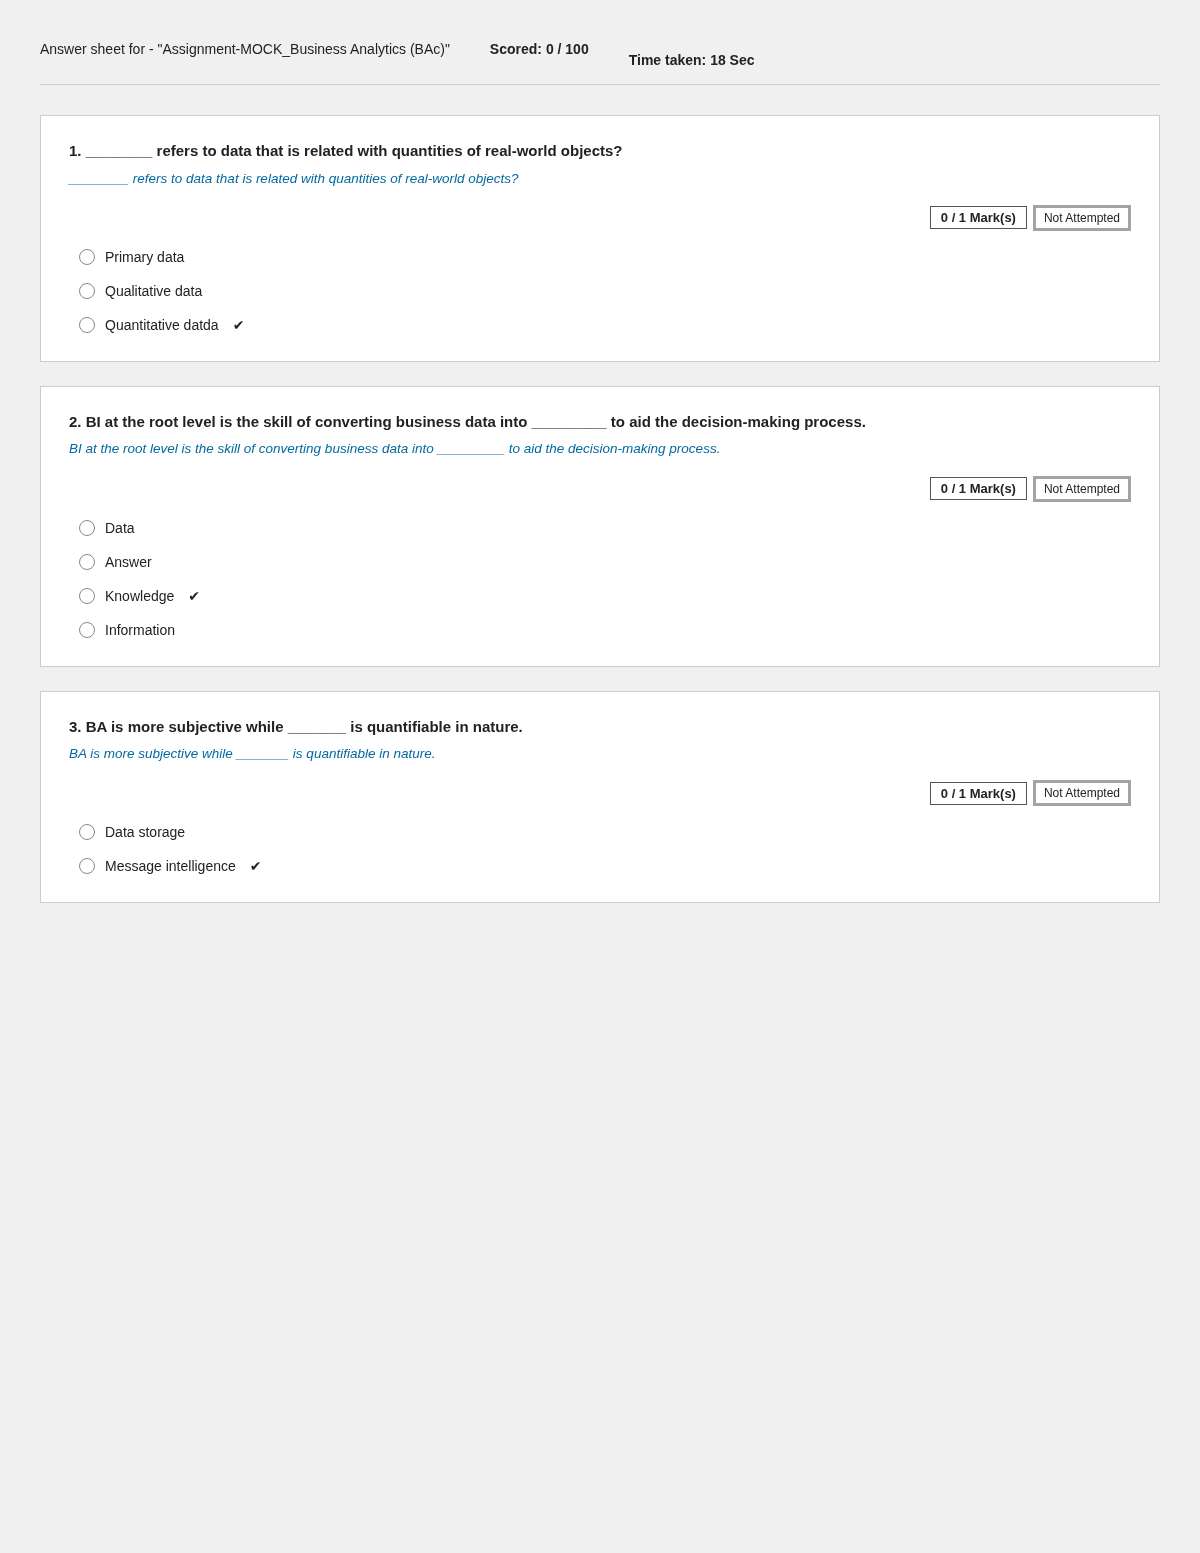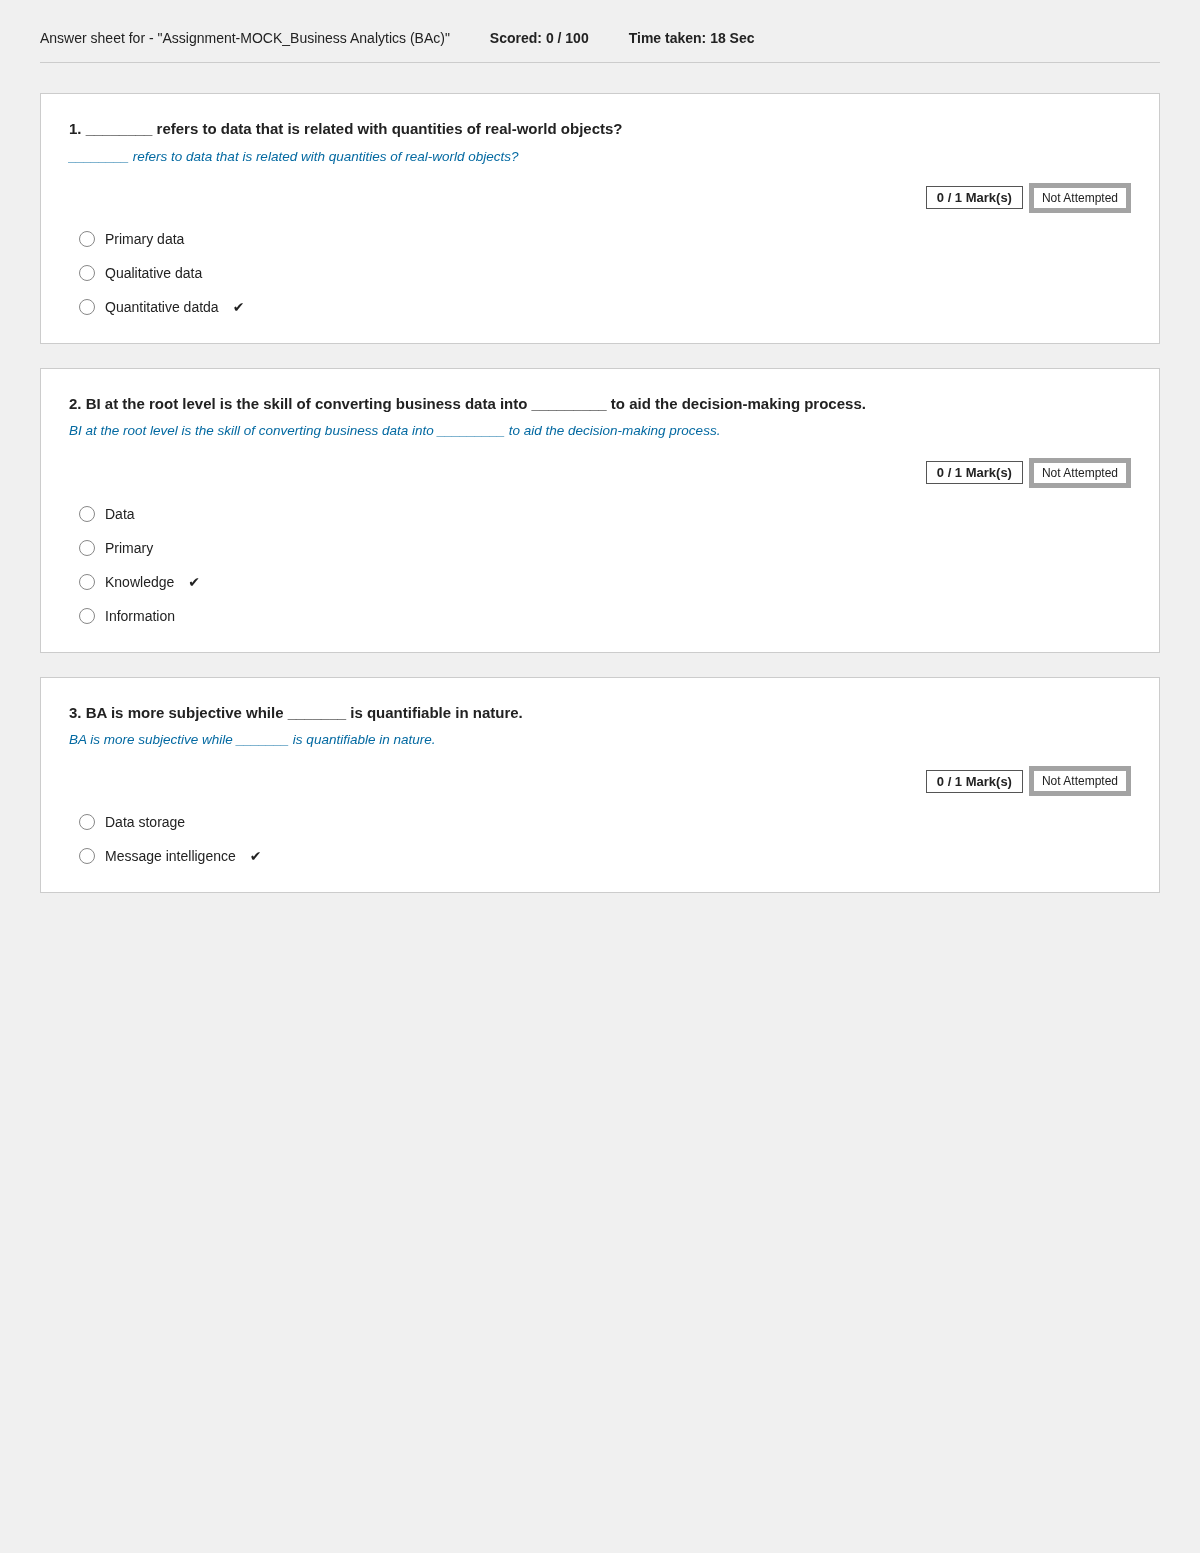--- a/index.html
+++ b/index.html
@@ -31,20 +31,21 @@
     }
 
     .header-score {
       font-weight: bold;
       font-size: 14px;
     }
 
     .header-time {
       font-weight: bold;
       font-size: 14px;
+      margin-top: 22px;
     }
 
     .questions-container {
       margin-top: 30px;
       display: flex;
       flex-direction: column;
       gap: 24px;
     }
 
     .question-card {
@@ -79,21 +80,21 @@
 
     .marks-box {
       border: 1px solid #555;
       padding: 3px 10px;
       font-size: 13px;
       font-weight: bold;
       background: #fff;
     }
 
     .not-attempted-box {
-      border: 5px solid #a3a3a3;
+      border: 3px solid #a3a3a3;
       padding: 3px 8px;
       font-size: 12px;
       background: #fff;
     }
 
     .options-list {
       display: flex;
       flex-direction: column;
       gap: 18px;
       padding-left: 10px;
@@ -172,21 +173,21 @@
         <span class="marks-box">0 / 1 Mark(s)</span>
         <span class="not-attempted-box">Not Attempted</span>
       </div>
       <div class="options-list">
         <div class="option-item">
           <span class="radio-circle"></span>
           <span class="option-label">Data</span>
         </div>
         <div class="option-item">
           <span class="radio-circle"></span>
-          <span class="option-label">Primary</span>
+          <span class="option-label">Answer</span>
         </div>
         <div class="option-item">
           <span class="radio-circle"></span>
           <span class="option-label">Knowledge</span>
           <span class="checkmark">✔</span>
         </div>
         <div class="option-item">
           <span class="radio-circle"></span>
           <span class="option-label">Information</span>
         </div>

